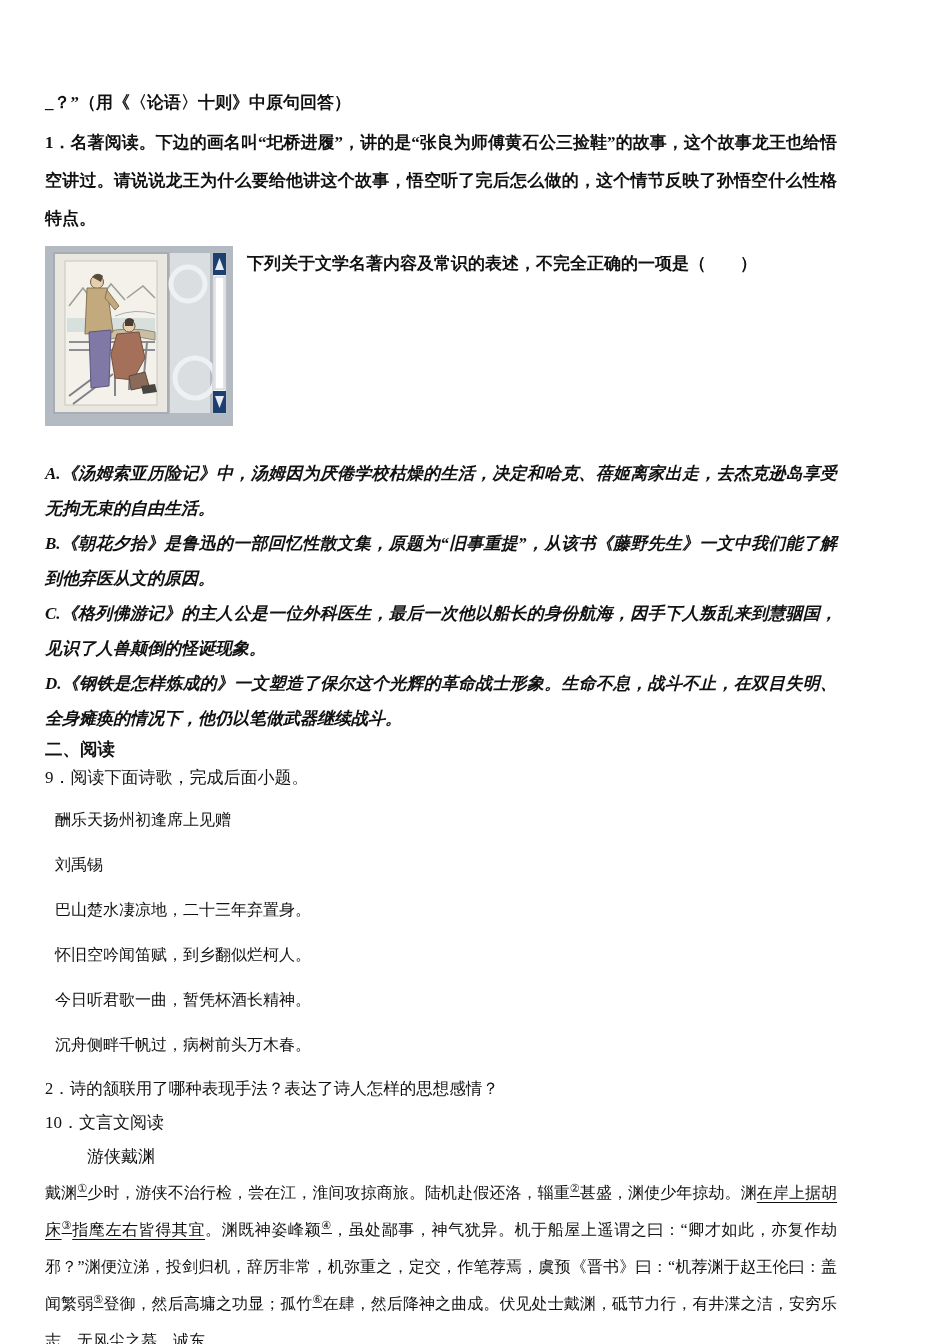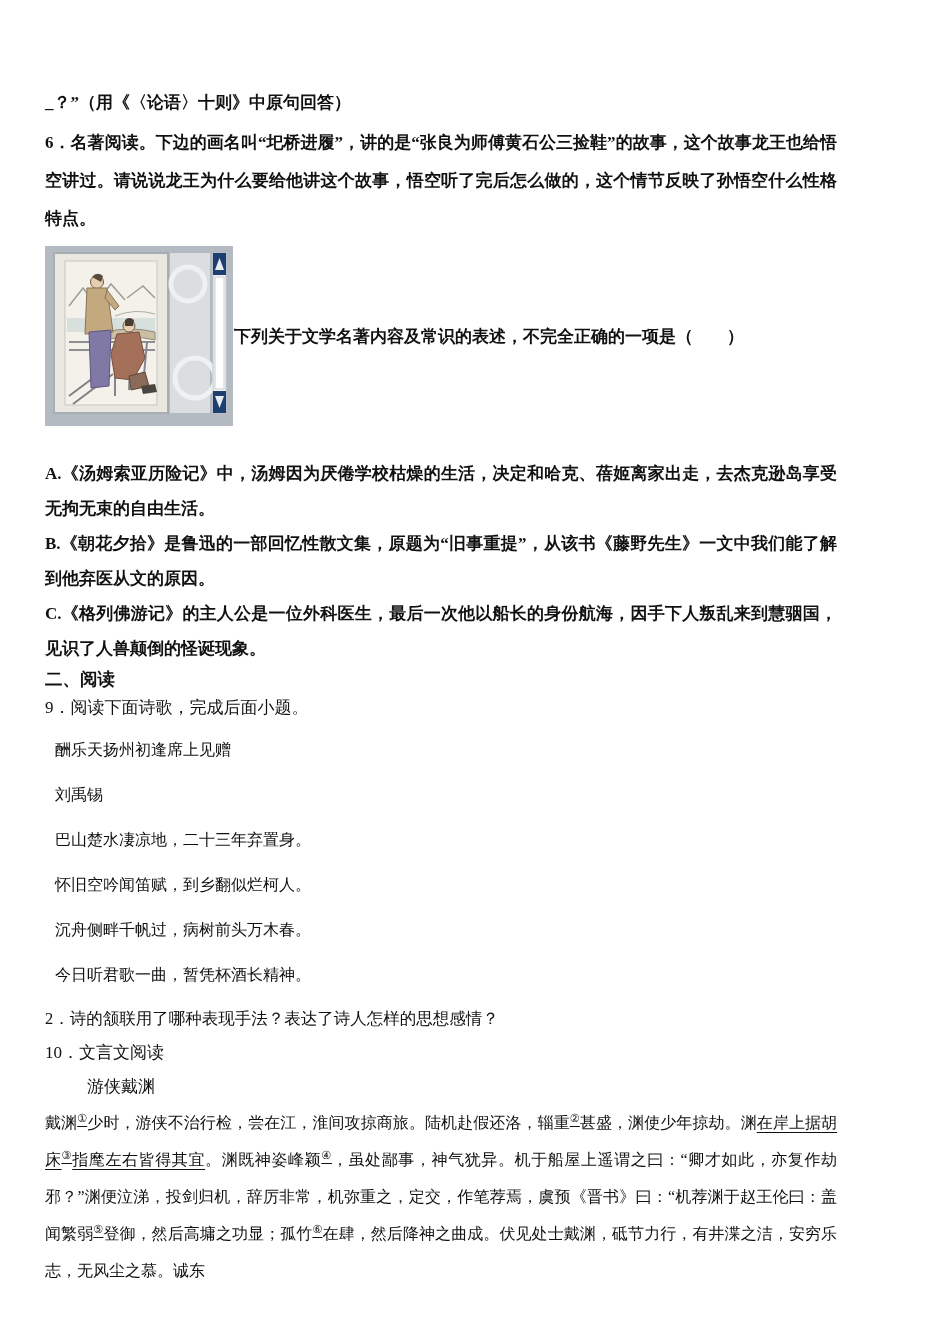--- a/index.html
+++ b/index.html
@@ -10,42 +10,42 @@
     padding:84px 45px 0 45px;
     background:#ffffff;
     color:#111111;
     font-family:"Liberation Serif", serif;
     overflow:hidden;
   }
   .para { margin:0; font-size:17px; line-height:35px; text-align:justify; }
   .heavy { font-weight:600; }
   .hint  { line-height:38px; }
   .q8    { line-height:38px; margin-top:2px; }
-  .figure-row { display:flex; align-items:center; gap:1px; margin-top:8px; }
+  .figure-row { display:flex; gap:14px; margin-top:8px; }
   .figure { width:188px; height:180px; flex:0 0 auto; }
   .stem  { flex:1 1 auto; }
-  .options { margin-top:30px; }
+  .options { margin-top:30px;font-style:italic; }
   .section-heading { margin:0; font-size:17.5px; font-weight:700; line-height:28px;font-family:Liberation Mono, monospace; }
   .q9 { line-height:28px; font-weight:400; }
   .poem p { margin:10px; font-size:16px; line-height:35px; font-weight:400; }
   .subq { font-size:16.5px; line-height:34px; font-weight:400; }
   .q10 { line-height:34px; font-weight:400; }
   .passage-title { margin:0; font-size:17px; line-height:34px; text-indent:42px; font-weight:400; }
   .passage { margin:0; font-size:16px; line-height:37px; text-align:justify; font-weight:400; }
   .passage sup { font-size:0.7em; line-height:0; vertical-align:super; }
   .passage .u { text-decoration:underline; text-underline-offset:4px; }
 </style>
 </head>
 <body>
 
 <div class="page">
 
   <p class="para heavy hint">_？”（用《〈论语〉十则》中原句回答）</p>
 
-  <p class="para heavy q8">6．名著阅读。下边的画名叫“圯桥进履”，讲的是“张良为师傅黄石公三捡鞋”的故事，这个故事龙王也给悟空讲过。请说说龙王为什么要给他讲这个故事，悟空听了完后怎么做的，这个情节反映了孙悟空什么性格特点。</p>
+  <p class="para heavy q8">1．名著阅读。下边的画名叫“圯桥进履”，讲的是“张良为师傅黄石公三捡鞋”的故事，这个故事龙王也给悟空讲过。请说说龙王为什么要给他讲这个故事，悟空听了完后怎么做的，这个情节反映了孙悟空什么性格特点。</p>
 
   <div class="figure-row">
     <div class="figure" title="圯桥进履插图（立者黄石公，跪者张良捧鞋）">
       <svg viewBox="0 0 188 180" width="188" height="180" xmlns="http://www.w3.org/2000/svg">
         <rect width="188" height="180" fill="#b4bac2"></rect>
         <g>
           <rect x="9" y="7" width="114" height="160" fill="#e9e7df" stroke="#a8adb3" stroke-width="2"></rect>
           <rect x="20" y="15" width="92" height="144" fill="#f3f1ea" stroke="#c8c8c0"></rect>
           <path d="M24 60 L38 42 L50 58 M52 56 L66 38 L80 54 M82 52 L98 40 L110 52" stroke="#9a9f93" fill="none" stroke-width="1.5"></path>
           <path d="M70 70 Q90 62 110 68" stroke="#aab0a4" fill="none"></path>
@@ -88,33 +88,34 @@
         </g>
       </svg>
     </div>
     <p class="para heavy stem">下列关于文学名著内容及常识的表述，不完全正确的一项是（　　）</p>
   </div>
 
   <div class="options">
     <p class="para heavy">A.《汤姆索亚历险记》中，汤姆因为厌倦学校枯燥的生活，决定和哈克、蓓姬离家出走，去杰克逊岛享受无拘无束的自由生活。</p>
     <p class="para heavy">B.《朝花夕拾》是鲁迅的一部回忆性散文集，原题为“旧事重提”，从该书《藤野先生》一文中我们能了解到他弃医从文的原因。</p>
     <p class="para heavy">C.《格列佛游记》的主人公是一位外科医生，最后一次他以船长的身份航海，因手下人叛乱来到慧骃国，见识了人兽颠倒的怪诞现象。</p>
+    <p class="para heavy">D.《钢铁是怎样炼成的》一文塑造了保尔这个光辉的革命战士形象。生命不息，战斗不止，在双目失明、全身瘫痪的情况下，他仍以笔做武器继续战斗。</p>
   </div>
 
   <h2 class="section-heading">二、阅读</h2>
 
   <p class="para q9">9．阅读下面诗歌，完成后面小题。</p>
 
   <div class="poem">
     <p>酬乐天扬州初逢席上见赠</p>
     <p>刘禹锡</p>
     <p>巴山楚水凄凉地，二十三年弃置身。</p>
     <p>怀旧空吟闻笛赋，到乡翻似烂柯人。</p>
+    <p>今日听君歌一曲，暂凭杯酒长精神。</p>
     <p>沉舟侧畔千帆过，病树前头万木春。</p>
-    <p>今日听君歌一曲，暂凭杯酒长精神。</p>
   </div>
 
   <p class="para subq">2．诗的颔联用了哪种表现手法？表达了诗人怎样的思想感情？</p>
 
   <p class="para q10">10．文言文阅读</p>
 
   <p class="passage-title">游侠戴渊</p>
 
   <p class="passage"><span>戴渊</span><sup class="u">①</sup><span>少时，游侠不治行检，尝在江，淮间攻掠商旅。陆机赴假还洛，辎重</span><sup class="u">②</sup><span>甚盛，渊使少年掠劫。渊</span><span class="u">在岸上据胡床</span><sup class="u">③</sup><span class="u">指麾左右皆得其宜</span><span>。渊既神姿峰颖</span><sup class="u">④</sup><span>，虽处鄙事，神气犹异。机于船屋上遥谓之曰：“卿才如此，亦复作劫邪？”渊便泣涕，投剑归机，辞厉非常，机弥重之，定交，作笔荐焉，虞预《晋书》曰：“机荐渊于赵王伦曰：盖闻繁弱</span><sup class="u">⑤</sup><span>登御，然后高墉之功显；孤竹</span><sup class="u">⑥</sup><span>在肆，然后降神之曲成。伏见处士戴渊，砥节力行，有井渫之洁，安穷乐志，无风尘之慕。诚东</span></p>
 

